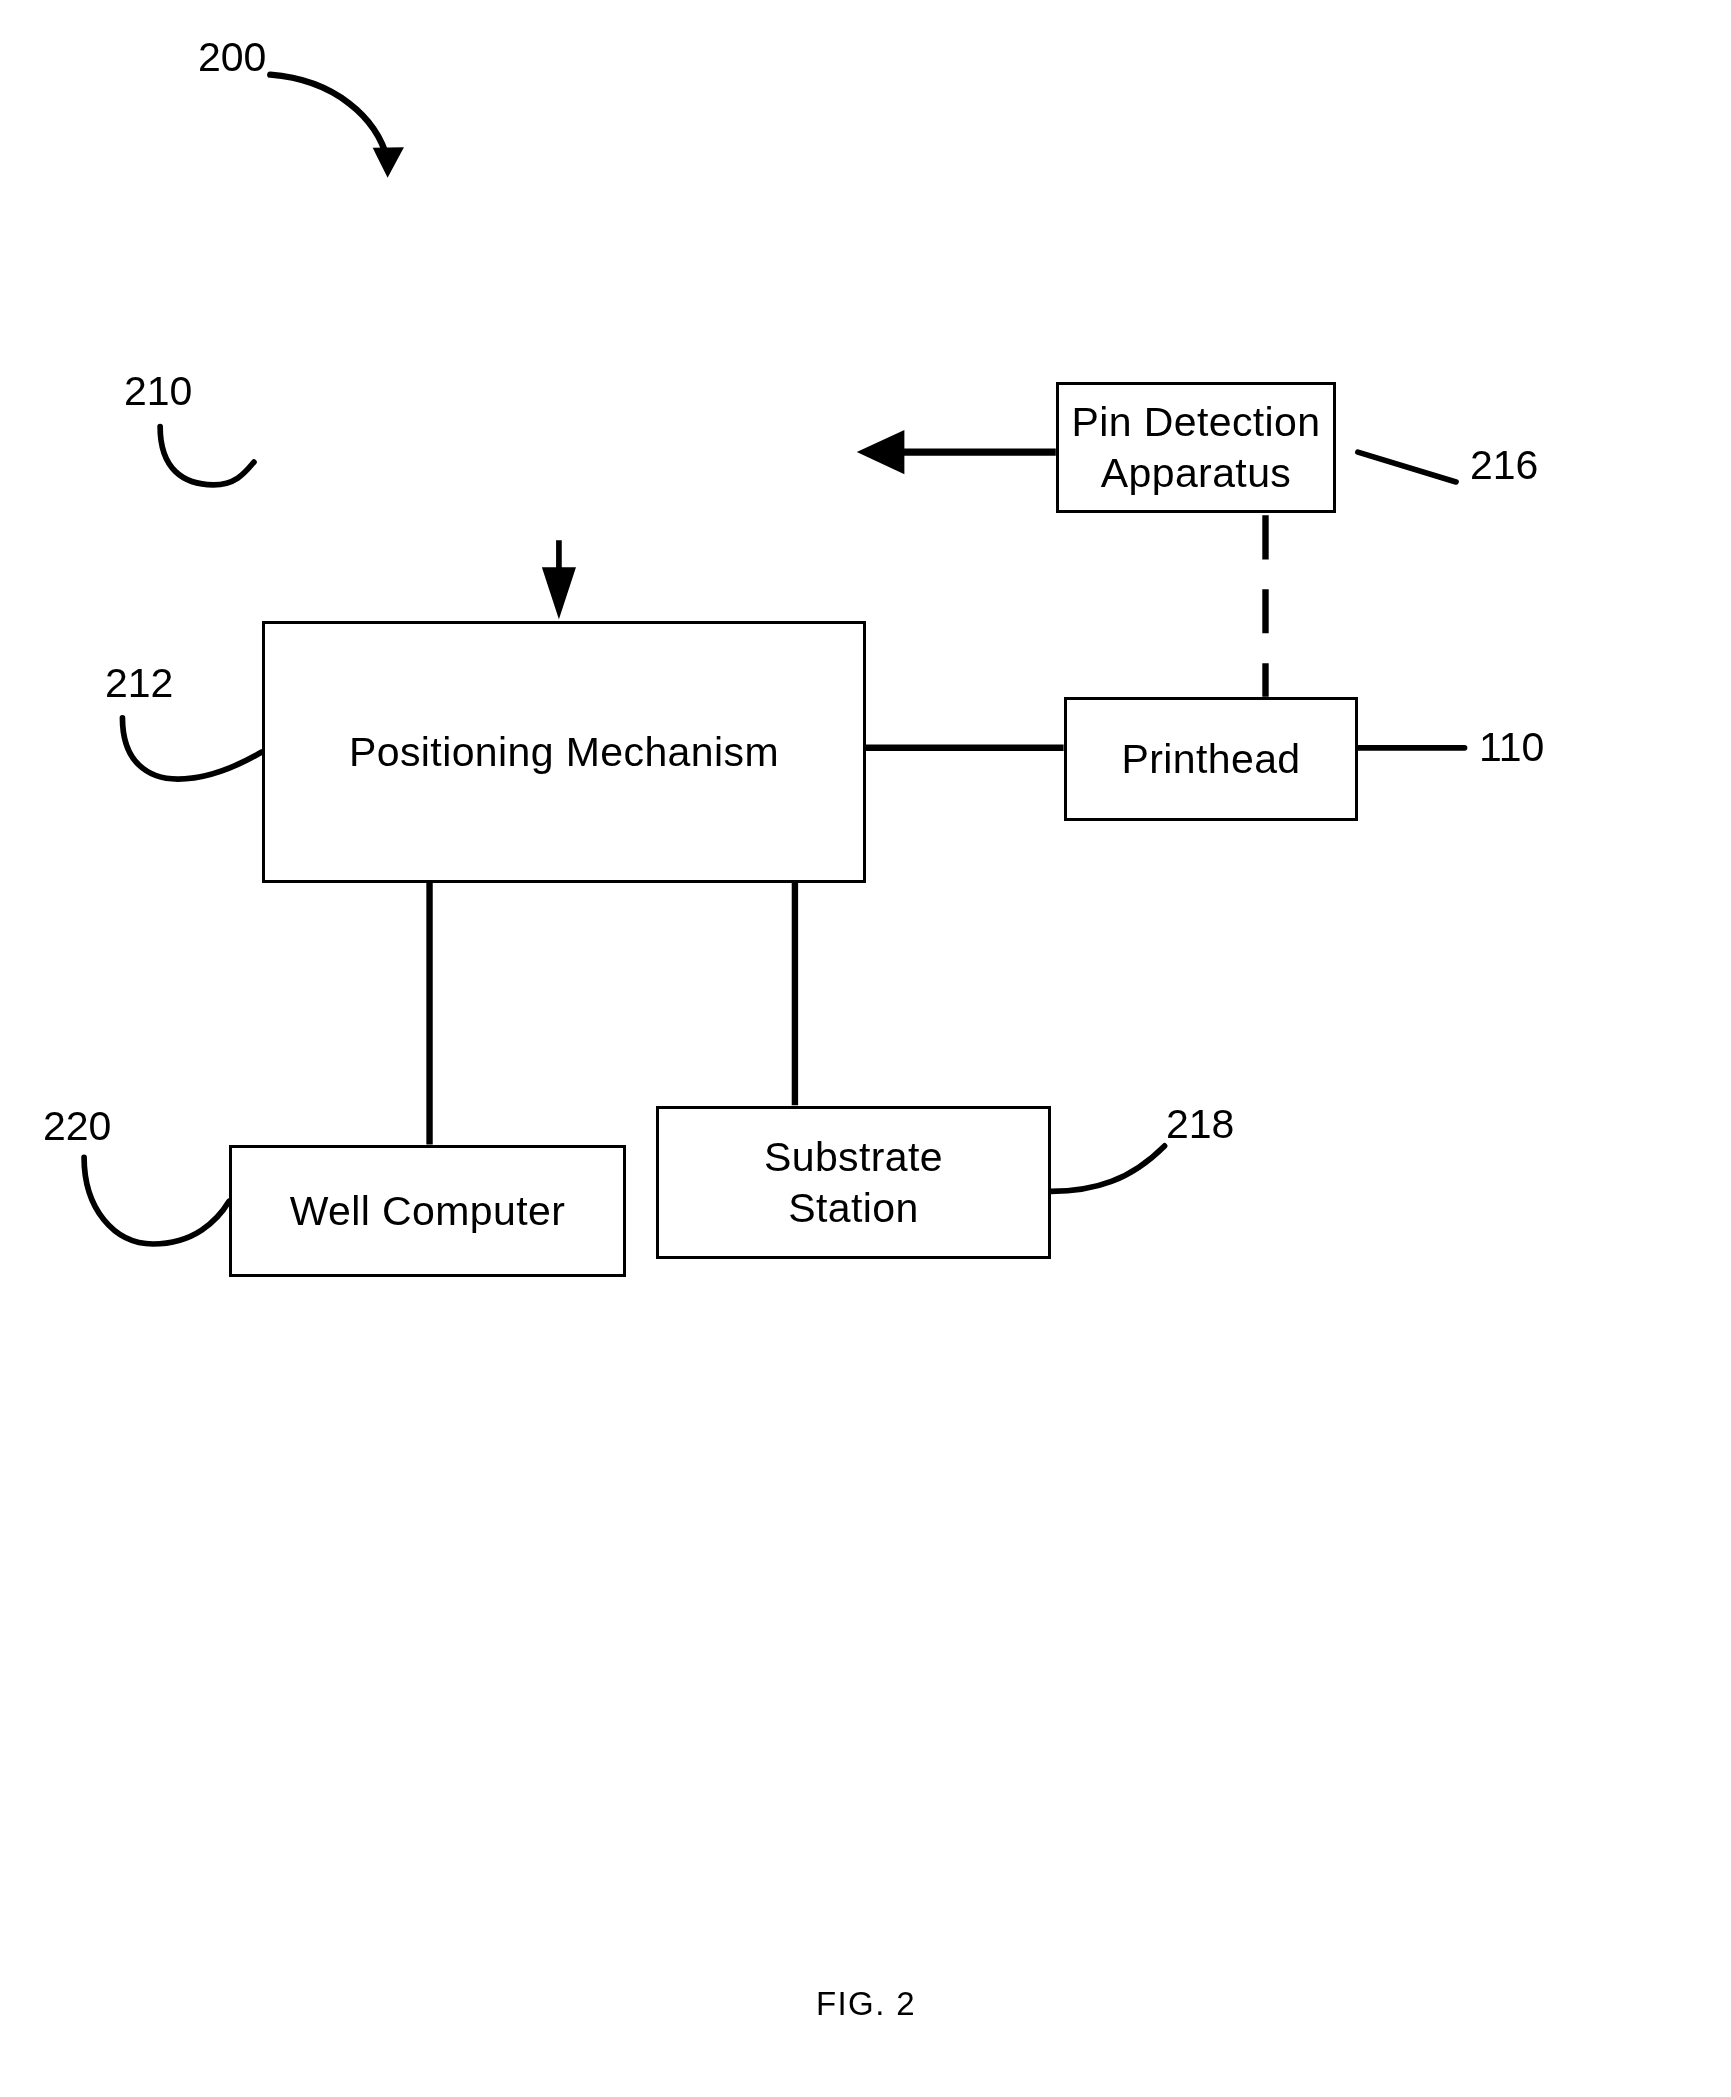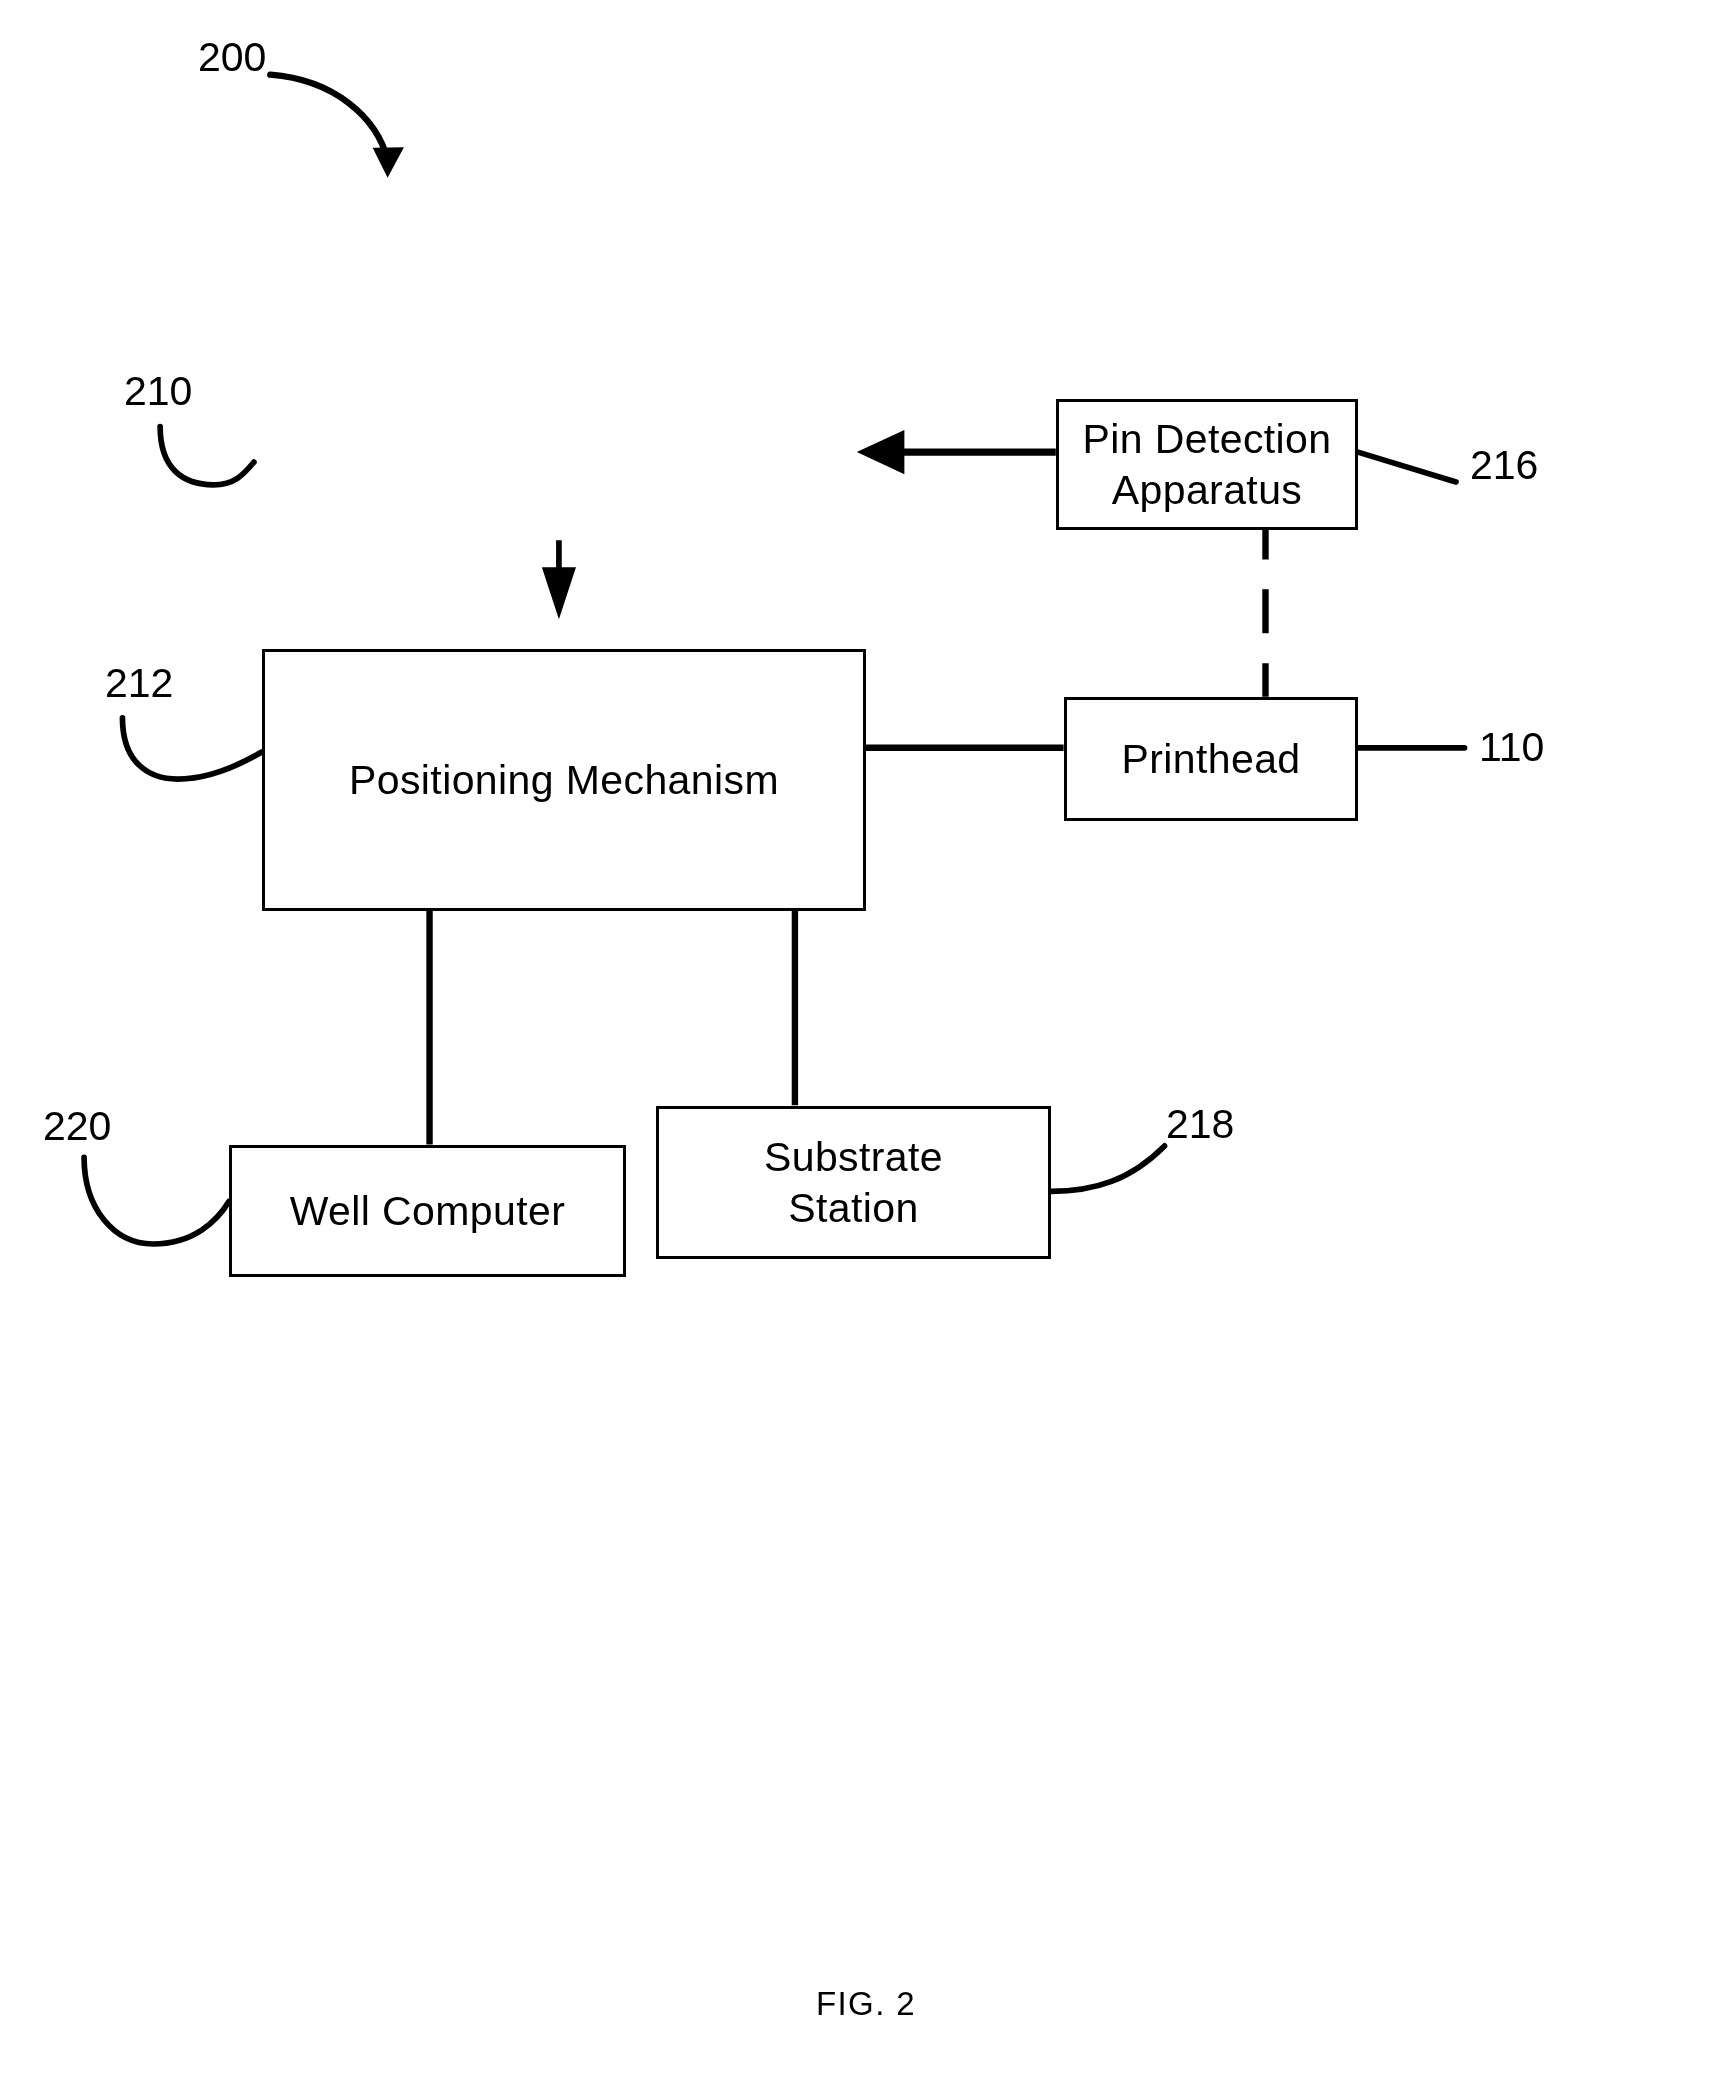--- a/index.html
+++ b/index.html
@@ -132,26 +132,26 @@
 
   <div class="ref" style="left:1470px; top:442px;">216</div>
 
   <div class="ref" style="left:1479px; top:724px;">110</div>
 
   <div class="ref" style="left:1166px; top:1101px;">218</div>
 
   <div class="ref" style="left:43px; top:1103px;">220</div>
 
 
-  <div class="box" style="left:1056px; top:399px; width:302px; height:131px;">
+  <div class="box" style="left:1056px; top:382px; width:280px; height:131px;">
     <span class="box-label">Pin Detection
 Apparatus</span>
   </div>
 
-  <div class="box" style="left:262px; top:649px; width:604px; height:262px;">
+  <div class="box" style="left:262px; top:621px; width:604px; height:262px;">
     <span class="box-label">Positioning Mechanism</span>
   </div>
 
   <div class="box" style="left:1064px; top:697px; width:294px; height:124px;">
     <span class="box-label">Printhead</span>
   </div>
 
   <div class="box" style="left:229px; top:1145px; width:397px; height:132px;">
     <span class="box-label">Well Computer</span>
   </div>

